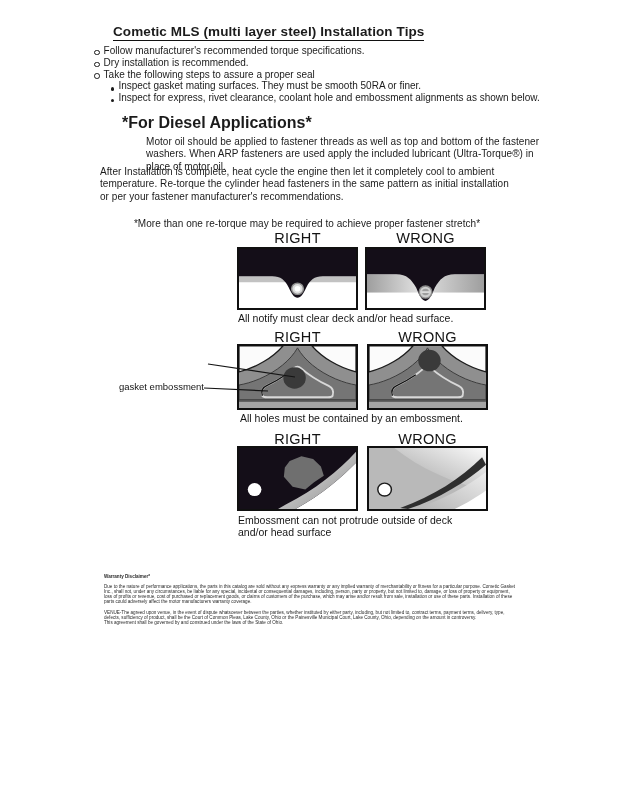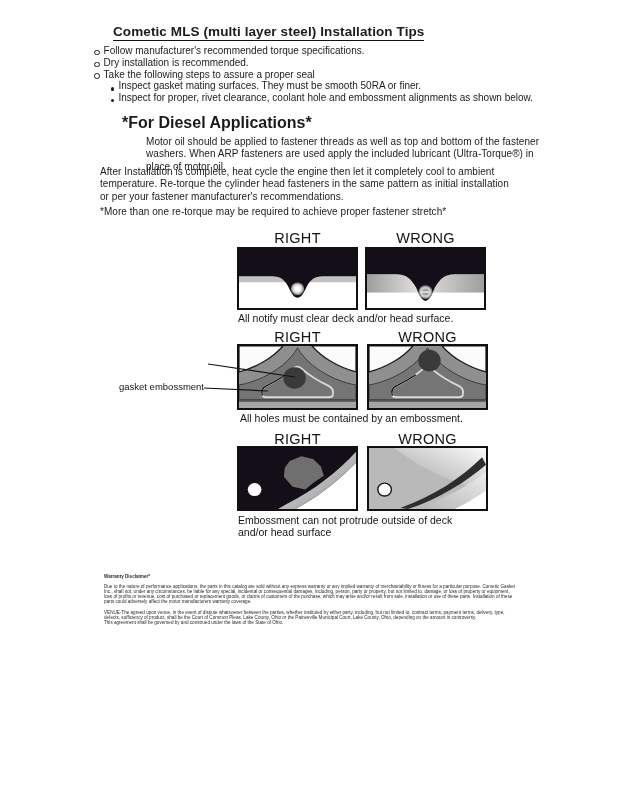--- a/index.html
+++ b/index.html
@@ -23,21 +23,21 @@
   }
   .sub{margin-left:17px;}
   .fdot{
     display:inline-block;width:3.4px;height:3.4px;background:#1b1b1b;
     border-radius:50%;margin-right:4px;position:relative;top:-1.5px;flex:0 0 auto;
   }
   .diesel-h{left:100px;top:114px;font-size:16px;font-weight:bold;margin-left:22px;}
   .dpara{left:100px;width:414px;font-size:10px;line-height:12.4px;letter-spacing:0.05px;}
   .dp1{top:136px;margin-left:46px;}
   .dp2{top:166px;}
-  .dp3{top:206px;}
+  .dp3{top:218px;text-align:center;}
 
   
   .dg-h{position:absolute;width:121px;text-align:center;font-size:14.5px;color:#131313;letter-spacing:0.3px;}
   .panel{position:absolute;width:117px;height:59px;border:2px solid #101010;background:#fff;}
   .panel.r2{height:62px;}
   .panel.r3{height:61px;}
   .panel svg{display:block;width:100%;height:100%;}
   .dg-cap{position:absolute;font-size:10.5px;color:#161616;line-height:12px;}
   .callout{position:absolute;font-size:9.5px;line-height:9.8px;text-align:right;color:#141414;}
   .leadlines{position:absolute;left:200px;top:358px;width:100px;height:40px;}
@@ -68,21 +68,21 @@
     <div class="brow">
         <span class="odot"></span>
         <span>Take the following steps to assure a proper seal</span>
       </div>
     <div class="brow sub">
         <span class="fdot"></span>
         <span>Inspect gasket mating surfaces.  They must be smooth 50RA or finer.</span>
       </div>
     <div class="brow sub">
         <span class="fdot"></span>
-        <span>Inspect for proper, rivet clearance, coolant hole and embossment alignments as shown below.</span>
+        <span>Inspect for express, rivet clearance, coolant hole and embossment alignments as shown below.</span>
       </div>
   </div>
 
   <div class="abs diesel-h">*For Diesel Applications*</div>
   <div class="abs dpara dp1">Motor oil should be applied to fastener threads as well as top and bottom of the fastener washers. When ARP fasteners are used apply the included lubricant (Ultra-Torque®) in place of motor oil.</div>
   <div class="abs dpara dp2">After Installation is complete, heat cycle the engine then let it completely cool to ambient temperature. Re-torque the cylinder head fasteners in the same pattern as initial installation or per your fastener manufacturer's recommendations.</div>
   <div class="abs dpara dp3">*More than one re-torque may be required to achieve proper fastener stretch*</div>
 
   <div class="dg-h" style="left:237px;top:230px;">RIGHT</div>
   <div class="dg-h" style="left:365px;top:230px;">WRONG</div>

